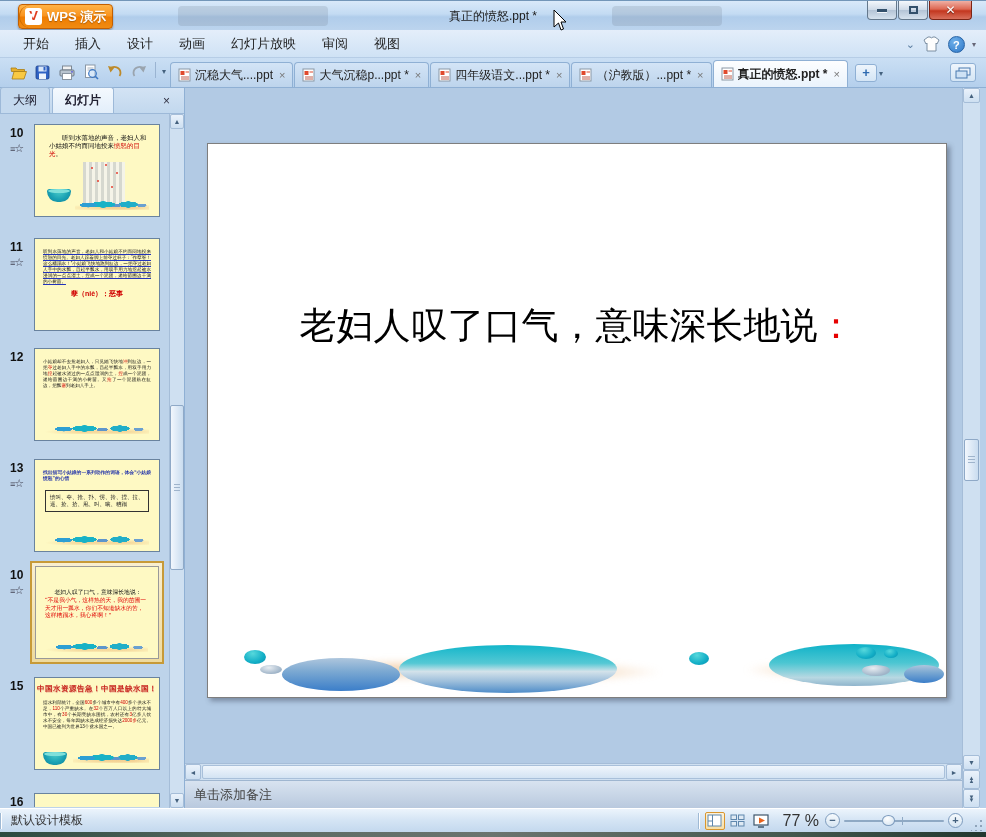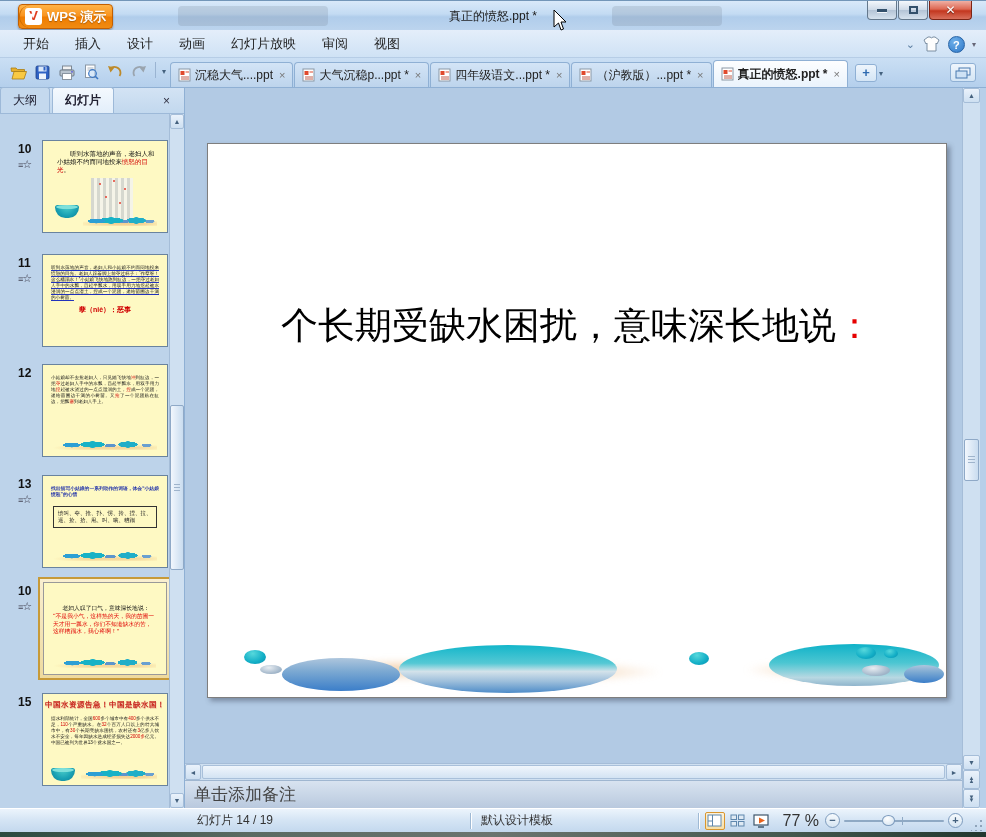--- a/index.html
+++ b/index.html
@@ -65,21 +65,21 @@
 
   
   .left-panel { position:relative; width:185px; background:#bdd3ea; border-right:1px solid #8fb0d4; }
   .panel-tabs { height:26px; display:flex; align-items:flex-end; background:linear-gradient(180deg,#d3e3f4,#c2d8ee);
     border-bottom:1px solid #9db9d8; }
   .ptab { font-size:12px; color:#223; padding:4px 12px; border:1px solid #9db9d8; border-bottom:none;
     border-radius:3px 3px 0 0; background:#c4d9ee; margin-right:2px; }
   .ptab.active { background:linear-gradient(180deg,#f4f9fe,#e2eefa); font-weight:bold; }
   .ptab-close { position:absolute; right:14px; top:6px; font-size:12px; color:#334; }
   .thumb-list { position:absolute; top:26px; left:0; right:15px; bottom:0; overflow:hidden; }
-  .thumb-item { position:absolute; left:8px; width:100%;margin-top:16px; }
+  .thumb-item { position:absolute; left:0; width:100%; }
   .tnum { position:absolute; left:10px; top:2px; font-size:12px; font-weight:bold; color:#111; }
   .anim-marker { position:absolute; left:10px; top:18px; font-size:9px; color:#445; letter-spacing:-1px; }
   .anim-marker b { font-weight:normal; font-size:11px; }
   .thumb { position:absolute; left:34px; top:0; width:126px; height:93px; background:#fef9c3;
     border:1px solid #69839f; overflow:hidden; }
   .sel-wrap { position:absolute; left:30px; top:-5px; width:134px; height:103px;
     border:2px solid #c79a38; background:linear-gradient(180deg,#f9efd0,#eeda9e); }
   .sel-wrap .thumb { left:3px; top:3px; width:124px; height:93px; border:1px solid #999; }
 
   
@@ -160,21 +160,21 @@
     justify-content:center; color:#44617e; background:linear-gradient(180deg,#eaf2fb,#cddff1);
     border:1px solid #a5bdd8; border-radius:2px; }
 
   
   .hscroll { height:17px; background:#cfe0f1; border-top:1px solid #a5bdd8; display:flex; }
   .hbtn { width:16px; height:100%; display:flex; align-items:center; justify-content:center; font-size:7px;
     color:#44617e; background:linear-gradient(180deg,#eaf2fb,#cddff1); border:1px solid #a5bdd8; border-radius:2px; }
   .htrack { flex:1; margin:1px 1px; border:1px solid #a9c0da; border-radius:2px;
     background:linear-gradient(180deg,#f0f6fc,#d3e3f3); }
   .notes { height:28px; background:linear-gradient(180deg,#d8e3f0,#b9c9de); border-top:1px solid #9fb6d0;
-    display:flex; align-items:center; padding-left:9px; font-size:17px; color:#444; }
+    display:flex; align-items:center; padding-left:9px; font-size:13px; color:#444; }
 
   
   .statusbar { height:24px; display:flex; align-items:center;
     background:linear-gradient(180deg,#ecf4fc 0%,#d4e4f4 50%,#c3d8ee 100%); border-top:1px solid #ffffff; }
   .sdiv { width:1px; height:16px; background:#9fb9d4; box-shadow:1px 0 0 #fff; }
   .st-left { width:470px; text-align:center; font-size:12px; color:#333; }
   .st-template { flex:1; padding-left:10px; font-size:12px; color:#333; }
   .viewbtns { display:flex; align-items:center; gap:3px; padding:0 6px; }
   .vb { width:20px; height:18px; display:flex; align-items:center; justify-content:center; border-radius:2px; }
   .vb.active { border:1px solid #d9962e; background:linear-gradient(180deg,#fdf3dc,#f6dfa8); }
@@ -459,21 +459,21 @@
             </div>
         </div>
         <div class="sbtn">▼</div>
       </div>
     </div>
 
     <div class="center-col">
       <div class="canvas">
         <div class="slide">
           <div class="slide-textblock">
-            <div class="line-black"><span>个长期受缺水困扰，意味深长地说</span><span class="seg-red">：</span></div>
+            <div class="line-black"><span>老妇人叹了口气，意味深长地说</span><span class="seg-red">：</span></div>
           </div>
           <div class="droplets">
             <span class="drop d-teal" style="left:36px;top:18px;width:22px;height:14px;"></span>
             <span class="drop d-gray" style="left:52px;top:33px;width:22px;height:9px;"></span>
             <span class="drop d-blue" style="left:74px;top:26px;width:118px;height:33px;"></span>
             <span class="drop d-big" style="left:191px;top:13px;width:218px;height:48px;"></span>
             <span class="drop d-teal" style="left:481px;top:20px;width:20px;height:13px;"></span>
             <span class="drop d-tealg" style="left:561px;top:12px;width:170px;height:42px;"></span>
             <span class="drop d-teal" style="left:648px;top:15px;width:20px;height:12px;"></span>
             <span class="drop d-teal" style="left:676px;top:17px;width:14px;height:9px;"></span>
@@ -505,21 +505,20 @@
           <span>▲</span>
         </div>
       <div class="dbl">
           <span>▼</span>
           <span>▼</span>
         </div>
     </div>
   </div>
 
   <div class="statusbar">
-    <div class="st-left">幻灯片 14 / 19</div>
     <div class="sdiv"></div>
     <div class="st-template">默认设计模板</div>
     <div class="sdiv"></div>
     <div class="viewbtns">
       <div class="vb active">
         <svg width="15" height="13" viewBox="0 0 15 13">
             <rect x="1" y="1" width="13" height="11" fill="#fff" stroke="#5f87ad"></rect>
             <line x1="5.5" y1="1" x2="5.5" y2="12" stroke="#5f87ad"></line>
             <line x1="1" y1="7" x2="5.5" y2="7" stroke="#5f87ad"></line>
           </svg>

